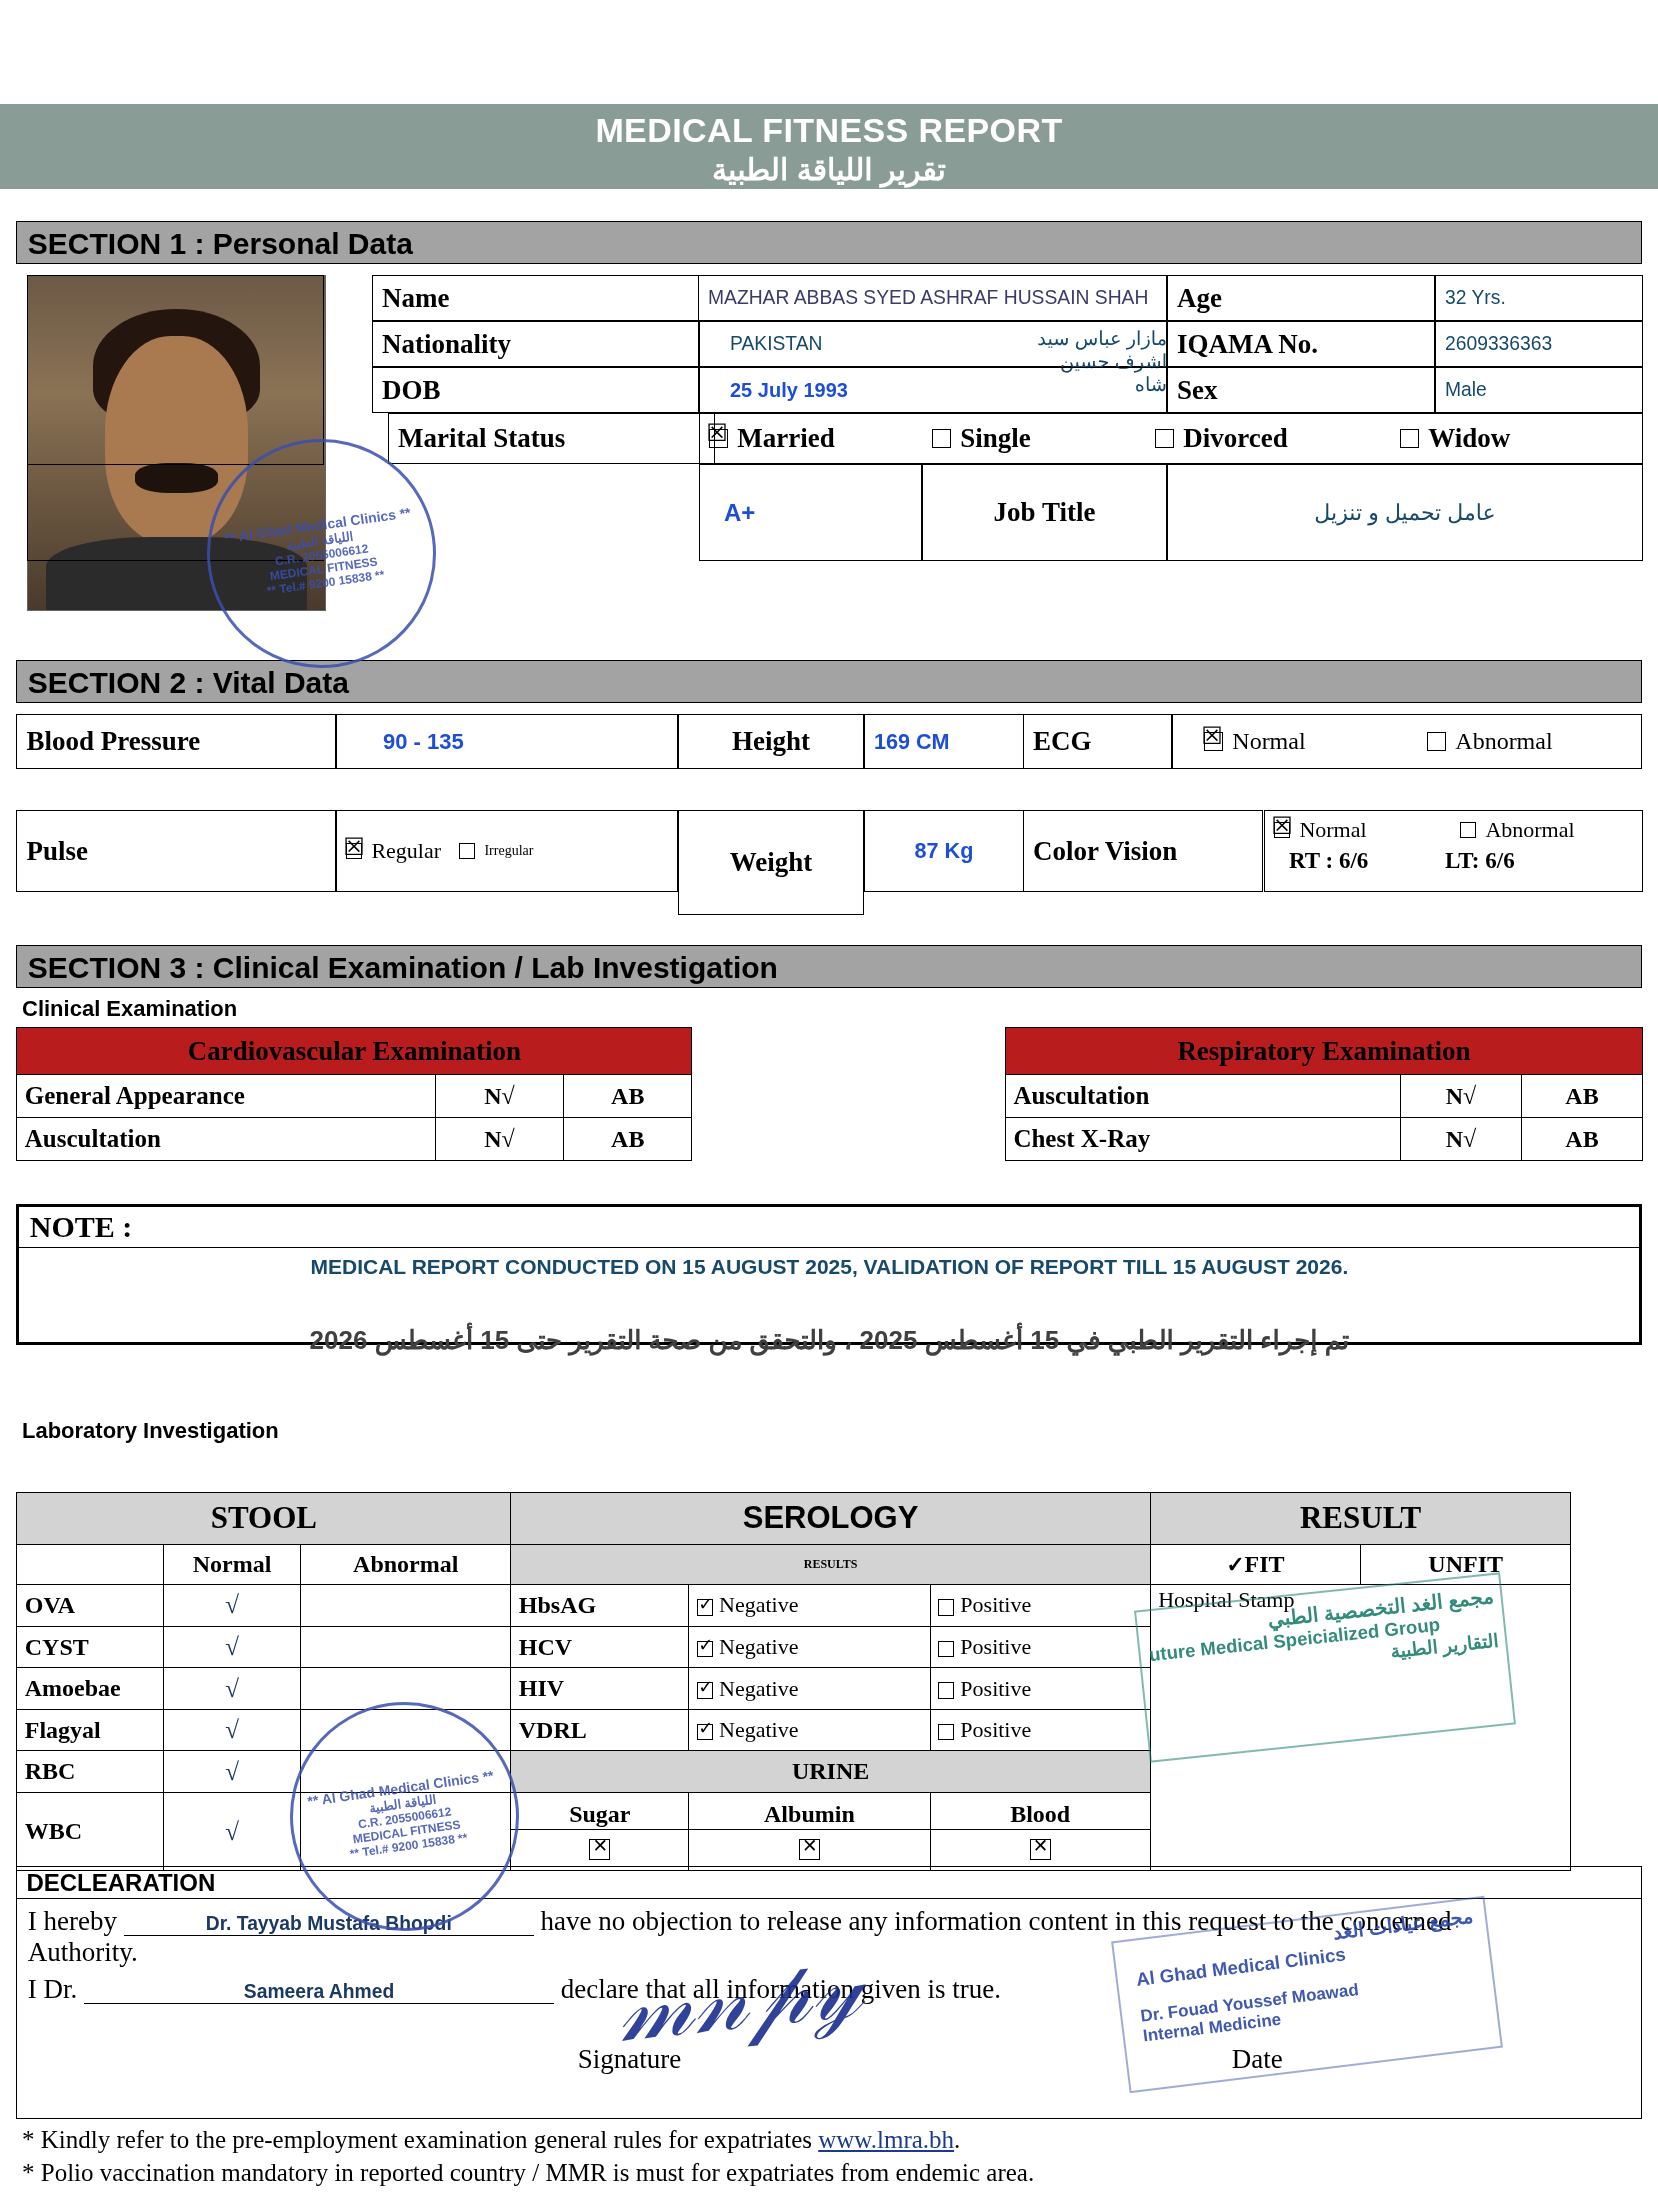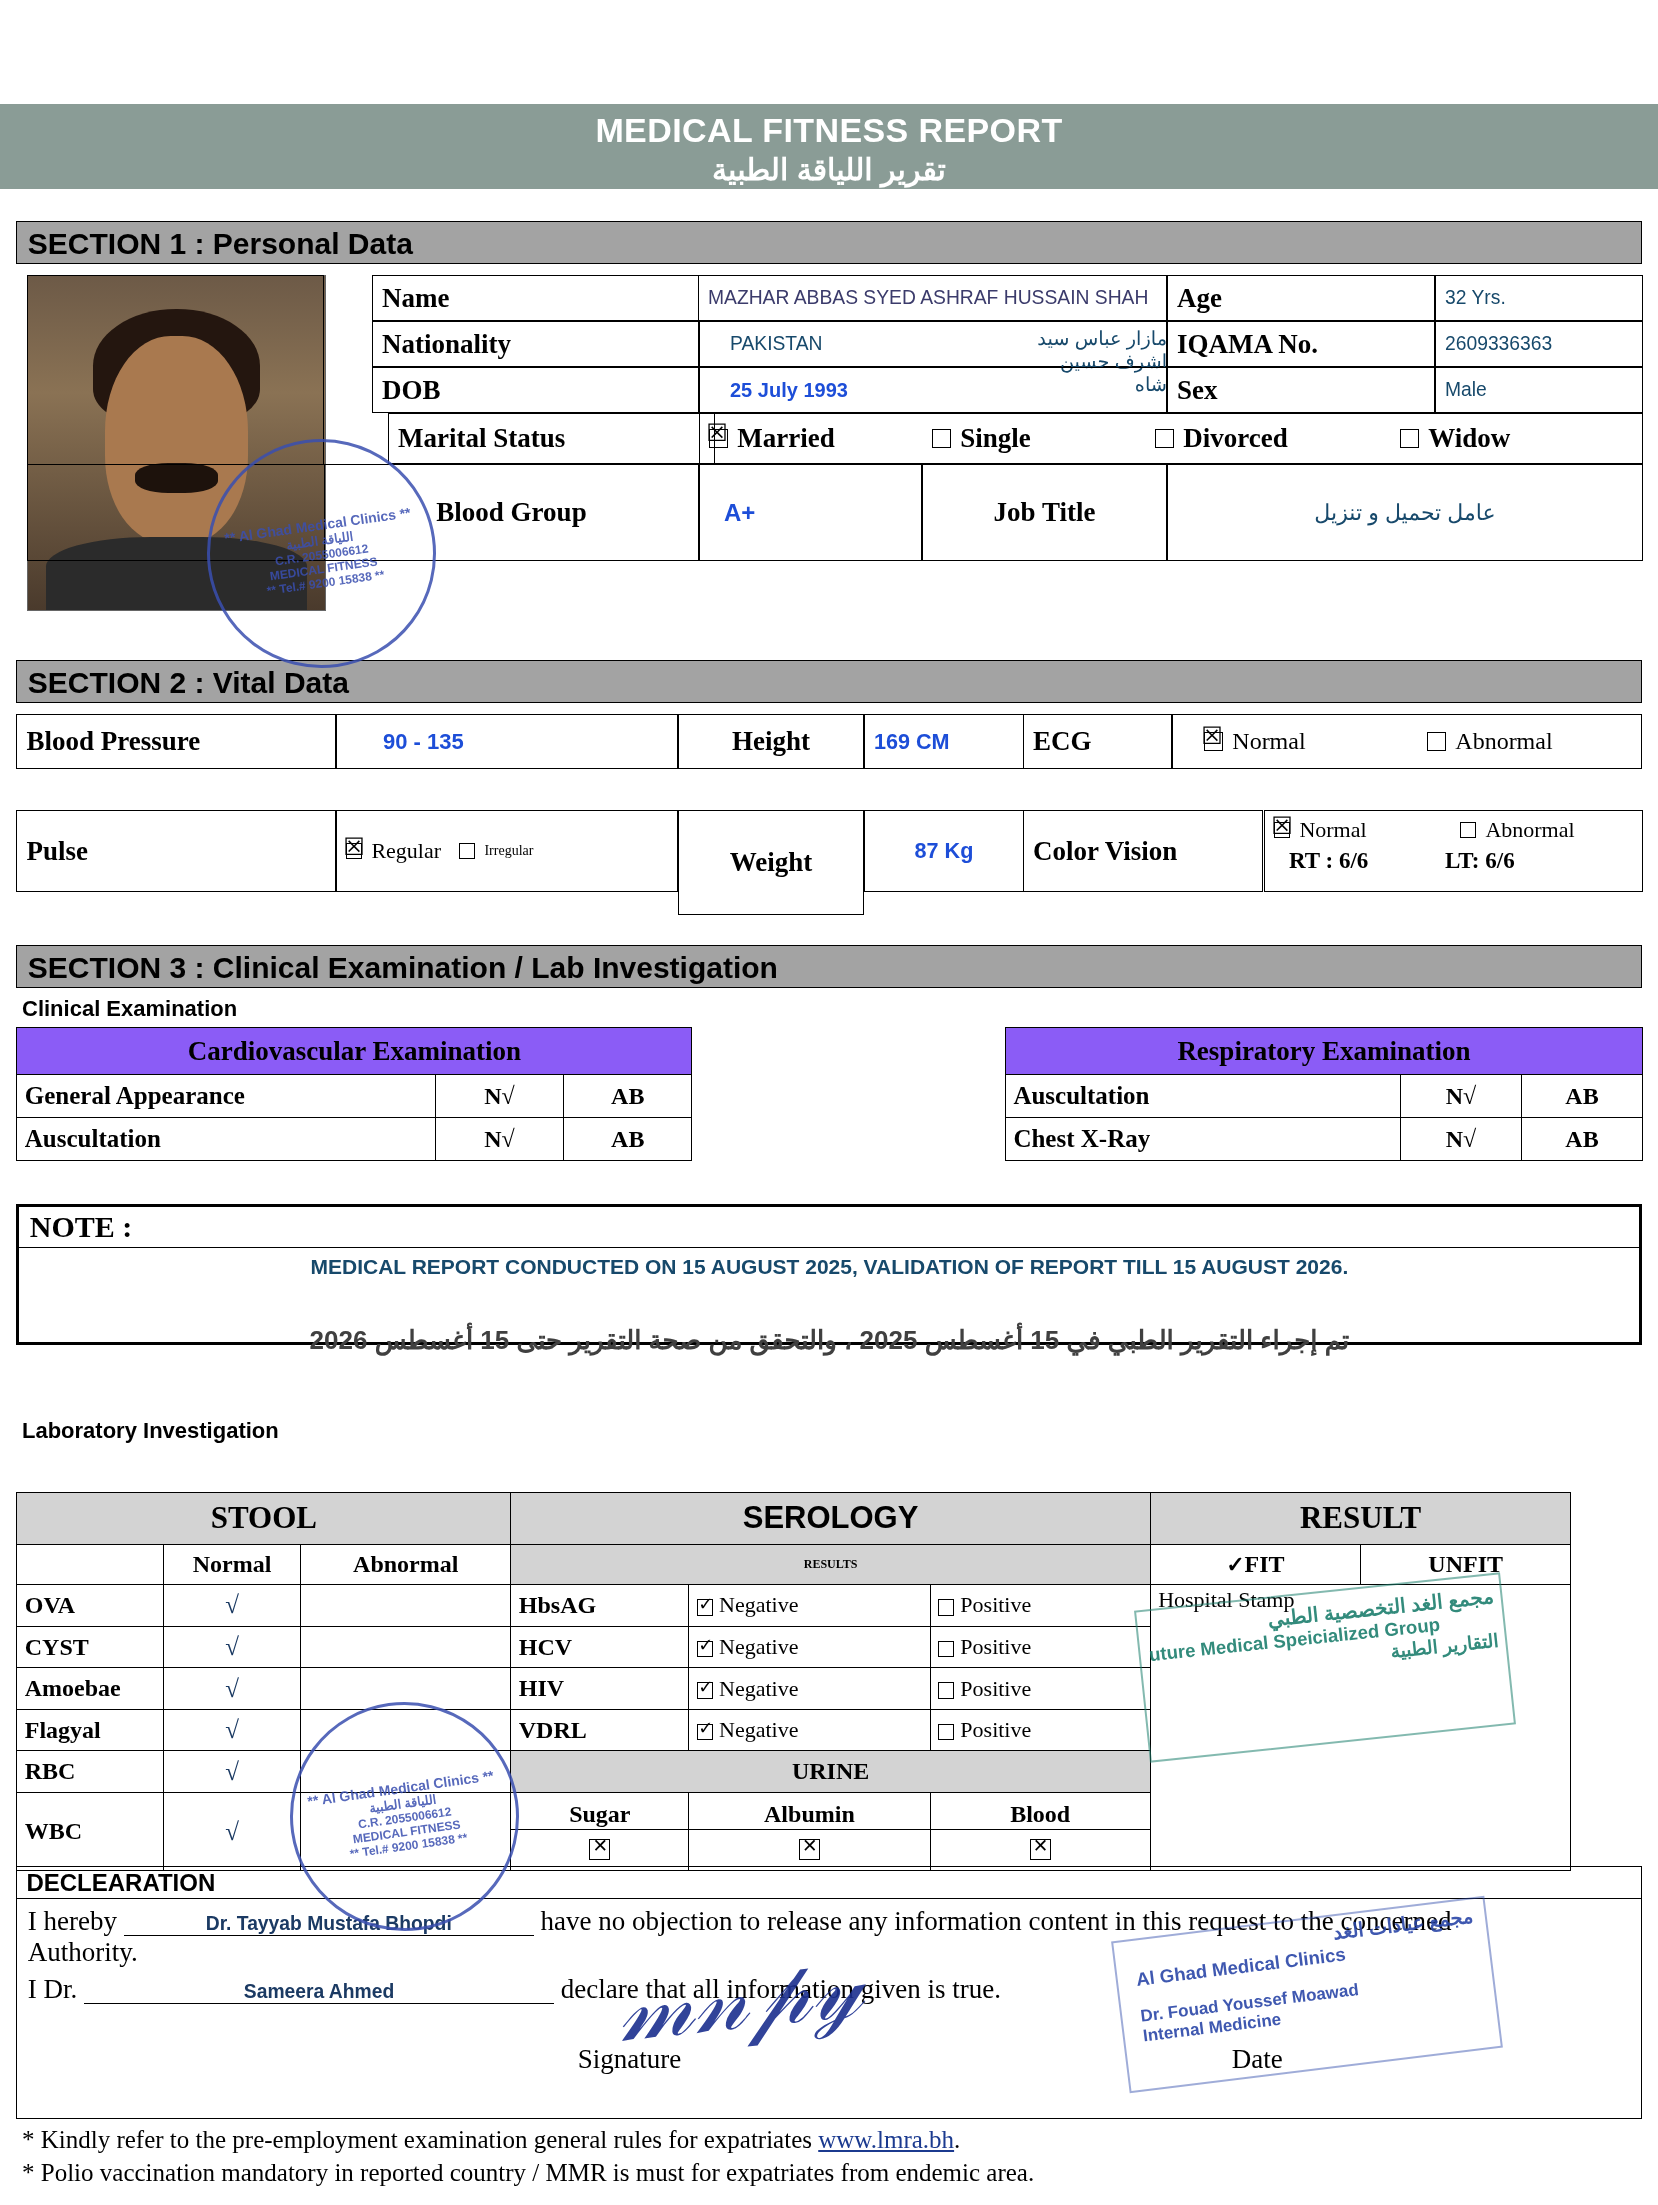--- a/index.html
+++ b/index.html
@@ -160,21 +160,21 @@
     border-collapse: collapse;
     width: 100%;
     height: 100%;
   }
   table.grid td, table.grid th {
     border: 1.5px solid #000;
     padding: 1.5px 7.4px;
   }
 
   .exam-title {
-    background: #8b5cf6;
+    background: #b91c1c;
     text-align: center;
     font-weight: bold;
     font-size: 27px;
     font-family: "Liberation Serif", serif;
   }
   .exam-row-label {
     font-weight: bold;
     font-size: 25px;
   }
   .exam-cell {
@@ -420,21 +420,20 @@
     <span style="display:inline-flex; align-items:center; width:245px;">
       <span class="cbox"></span>
       <span class="optlabel">Divorced</span>
     </span>
     <span style="display:inline-flex; align-items:center;">
       <span class="cbox"></span>
       <span class="optlabel">Widow</span>
     </span>
   </div>
 
-  <div class="bx lbl" style="left:324px; top:464px; width:375px; height:97px; justify-content:center;">Blood Group</div>
   <div class="bx" style="left:699px; top:464px; width:223px; height:97px;">
     <span class="val" style="font-size:24px; margin-left:15px;">A+</span>
   </div>
   <div class="bx lbl" style="left:922px; top:464px; width:245px; height:97px; justify-content:center;">Job Title</div>
   <div class="bx" style="left:1167px; top:464px; width:476px; height:97px; justify-content:center;">
     <span class="ar" style="font-size:22px;">عامل تحميل و تنزيل</span>
   </div>
 
   <div style="position:absolute; left:27px; top:464px; width:297px; height:97px; border:1.5px solid #000; border-right:none; box-sizing:border-box;"></div>
   <div style="position:absolute; left:27px; top:275px; width:297px; height:189px; border:1.5px solid #000; border-bottom:none; box-sizing:border-box;"></div>

